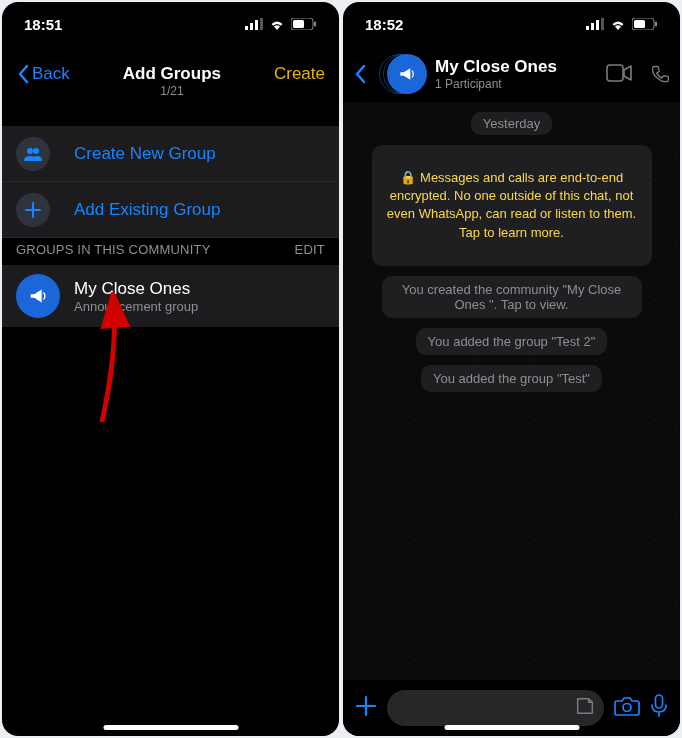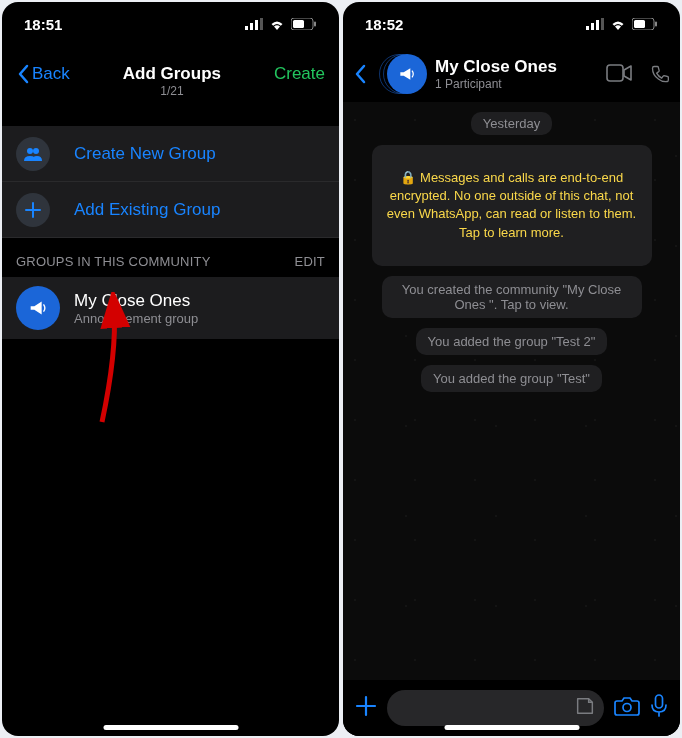--- a/index.html
+++ b/index.html
@@ -52,21 +52,21 @@
     gap: 2px;
   }
   .nav-title {
     text-align: center;
     flex: 1;
     color: #fff;
     margin-top: 13px;
   }
   .nav-title .t1 { font-size: 17px; font-weight: 600; }
   .nav-title .t2 { font-size: 12px; color: #8e8e93; }
-  .nav-create { color: #22c55e; font-size: 17px; }
+  .nav-create { color: #eab308; font-size: 17px; }
 
   .list {
     background: #1c1c1e;
     margin-top: 24px;
   }
   .row {
     height: 56px;
     display: flex;
     align-items: center;
     padding: 0 14px;
@@ -77,21 +77,21 @@
   }
   .row .ic {
     width: 34px; height: 34px;
     border-radius: 50%;
     background: #2f343c;
     display: flex; align-items: center; justify-content: center;
   }
   .section-head {
     display: flex; justify-content: space-between;
     padding: 0 14px;
-    margin-top: 16px;
+    margin-top: 4px;
     font-size: 13px;
     color: #8e8e93;
     letter-spacing: 0.2px;
   }
   .group-row {
     height: 62px;
     background: #1c1c1e;
     display: flex; align-items: center;
     padding: 0 14px;
     gap: 14px;

